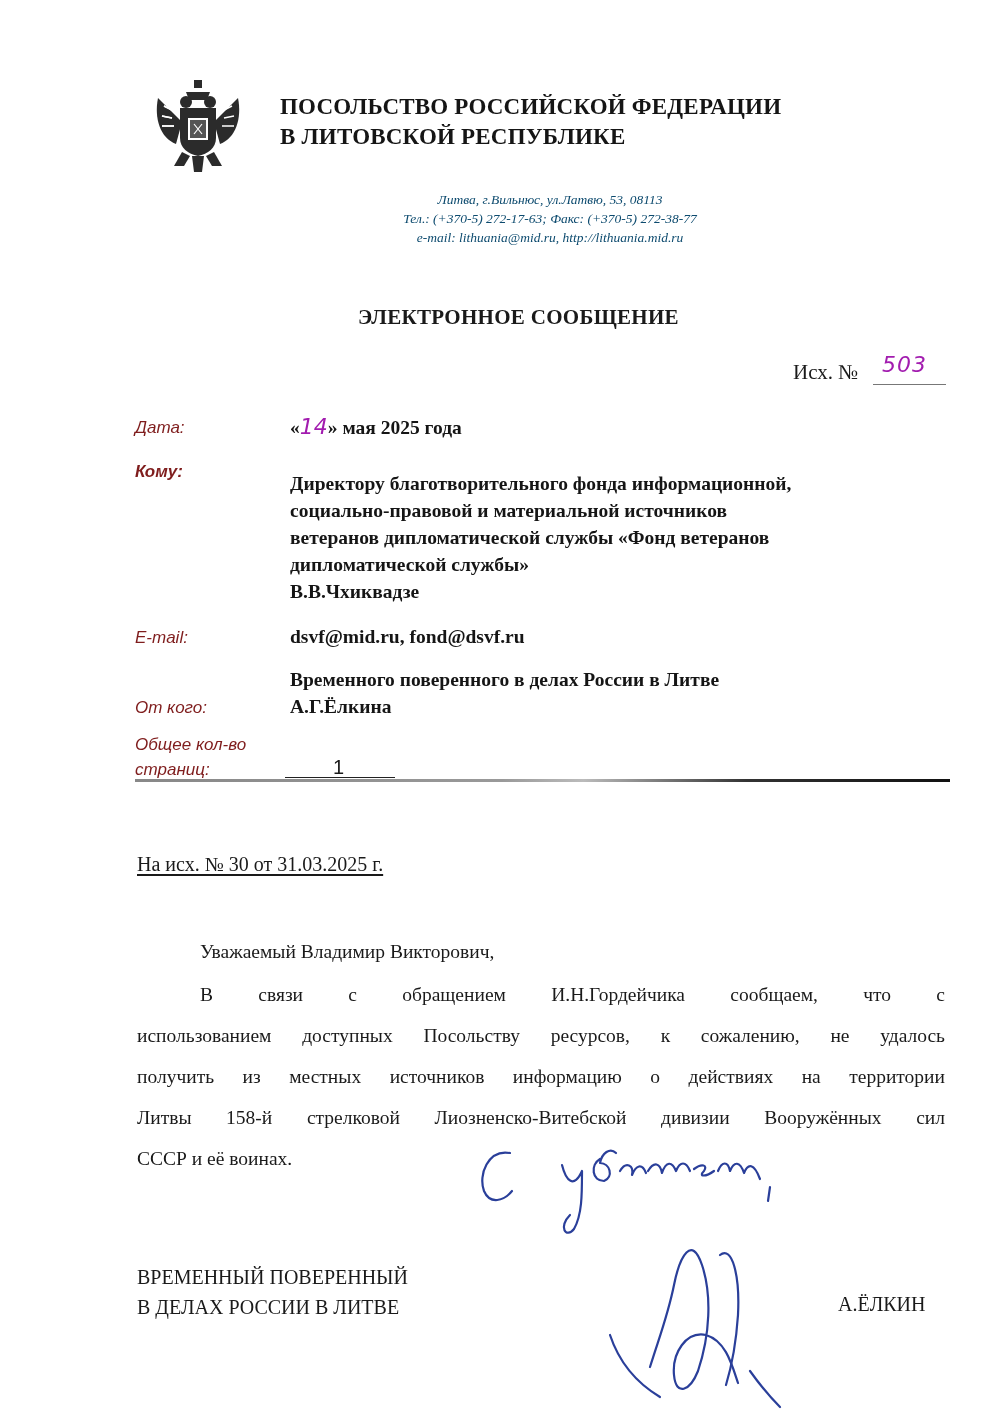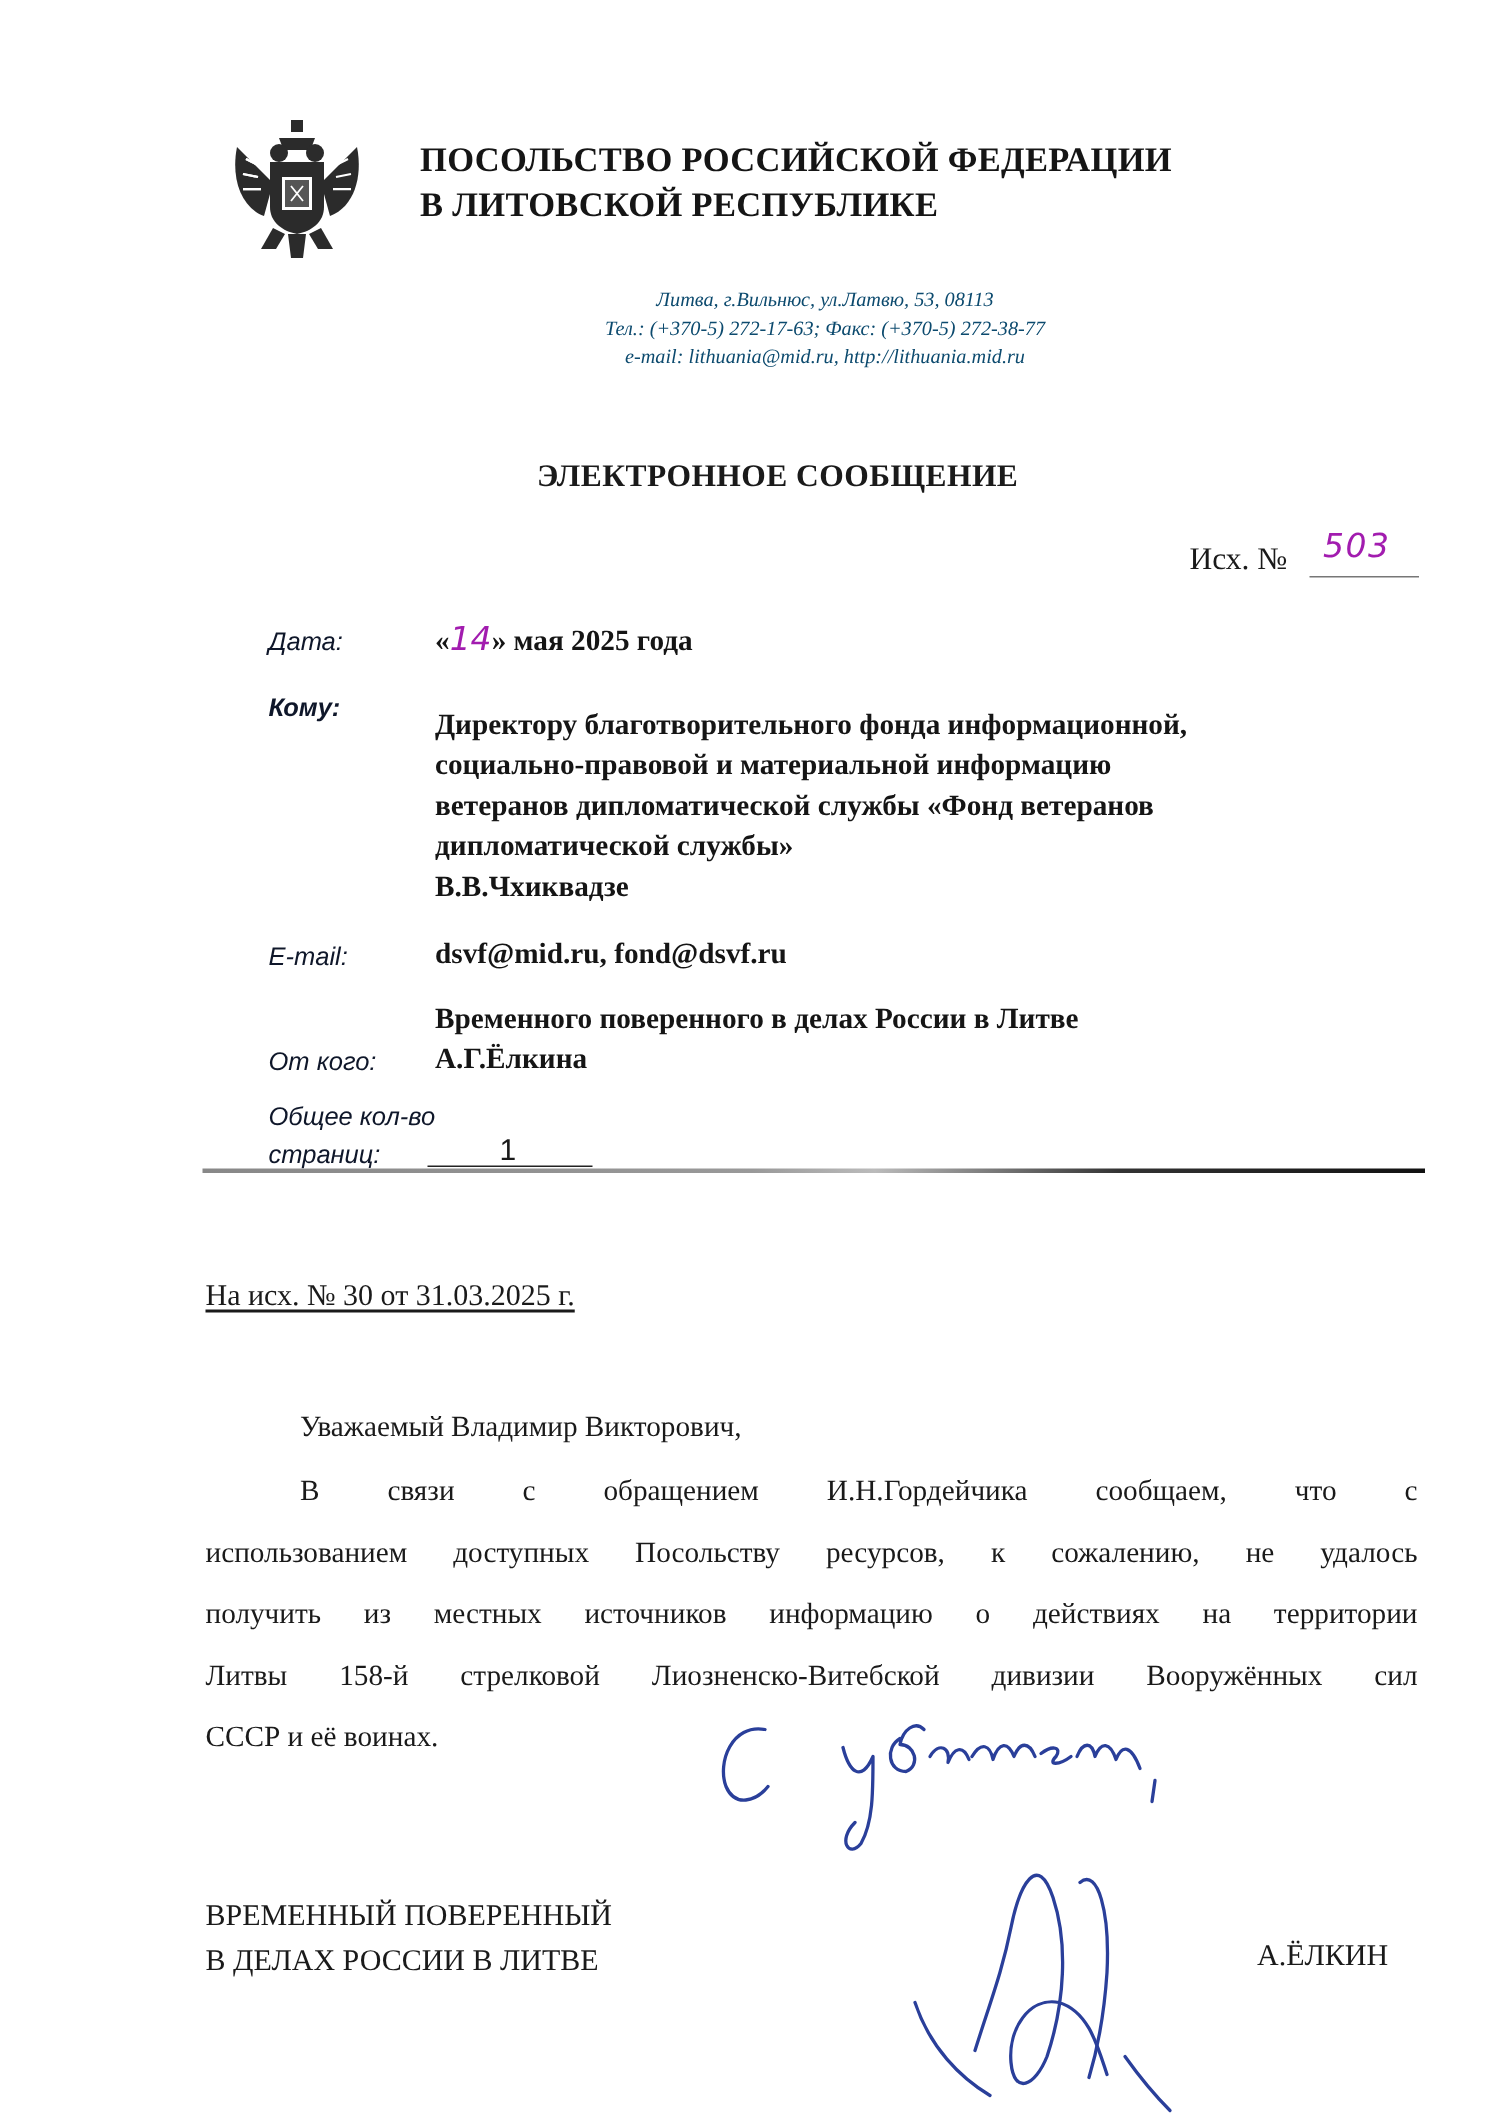--- a/index.html
+++ b/index.html
@@ -14,22 +14,22 @@
     .contacts { left: 360px; top: 190px; width: 380px; text-align: center;
                 font-style: italic; font-size: 13.5px; line-height: 19px; color: #0c4a6e; }
 
     .doc-type { left: 358px; top: 305px; font-weight: bold; font-size: 21px; letter-spacing: 0.3px; }
     .outgoing { left: 793px; top: 360px; font-size: 21px; }
     .outgoing-line { left: 873px; top: 384px; width: 73px; border-top: 1px solid #777; }
     .hand { font-family: "DejaVu Sans", sans-serif; font-style: italic; color: #a21caf; font-weight: normal; }
     .outgoing-num { left: 882px; top: 352px; font-size: 22px; letter-spacing: 1px; }
 
     
-    .label { left: 135px; font-style: italic; font-size: 17px; color: #0f172a;
-             font-family: "Liberation Sans", "DejaVu Sans", sans-serif; margin-left: 44px; }
+    .label { left: 135px; font-style: italic; font-size: 17px; color: #7f1d1d;
+             font-family: "Liberation Sans", "DejaVu Sans", sans-serif; }
     .value { left: 290px; font-weight: bold; font-size: 19.5px; line-height: 27px; color: #151515; }
     .date-num { font-size: 22px; }
 
     .pages-underline { left: 285px; top: 777px; width: 110px; border-top: 1.5px solid #222; }
     .rule { left: 135px; top: 779px; width: 815px; height: 3px;
             background: linear-gradient(to right, #888 0%, #999 45%, #bbb 55%, #333 75%, #111 100%); }
 
     
     .ref { left: 137px; top: 853px; font-size: 20px; text-decoration: underline; text-underline-offset: 3px; }
     .greeting { left: 200px; top: 941px; font-size: 19.5px; }
@@ -91,21 +91,21 @@
 <div class="abs outgoing-num hand">503</div>
 
 <div class="abs label" style="top:418px;">Дата:</div>
 <div class="abs value" style="top:413px;">
   <span>«</span><span class="hand date-num">14</span><span>» мая 2025 года</span>
 </div>
 
 <div class="abs label" style="top:462px;font-weight:bold;">Кому:</div>
 <div class="abs value" style="top:470px;">
   <div>Директору благотворительного фонда информационной,</div>
-  <div>социально-правовой и материальной информацию</div>
+  <div>социально-правовой и материальной источников</div>
   <div>ветеранов дипломатической службы «Фонд ветеранов</div>
   <div>дипломатической службы»</div>
   <div>В.В.Чхиквадзе</div>
 </div>
 
 <div class="abs label" style="top:628px;">E-mail:</div>
 <div class="abs value" style="top:623px;">dsvf@mid.ru, fond@dsvf.ru</div>
 
 <div class="abs label" style="top:698px;">От кого:</div>
 <div class="abs value" style="top:666px;">

